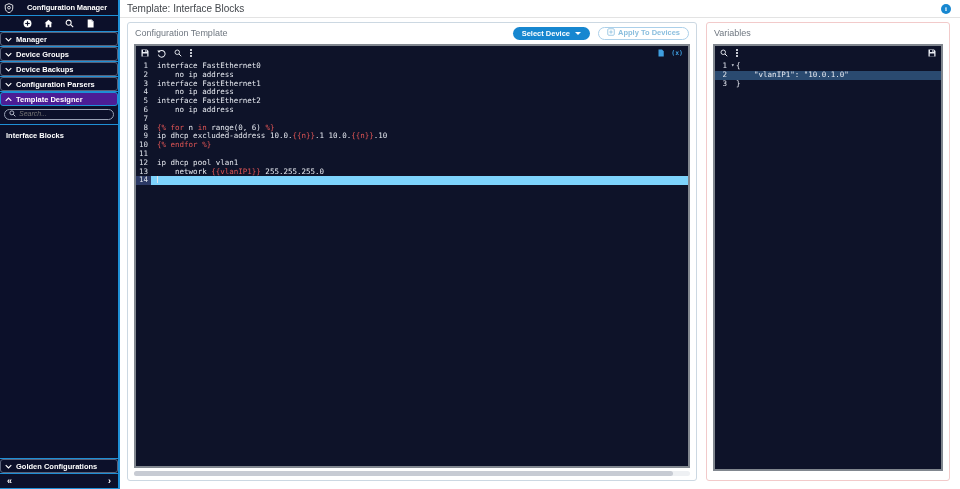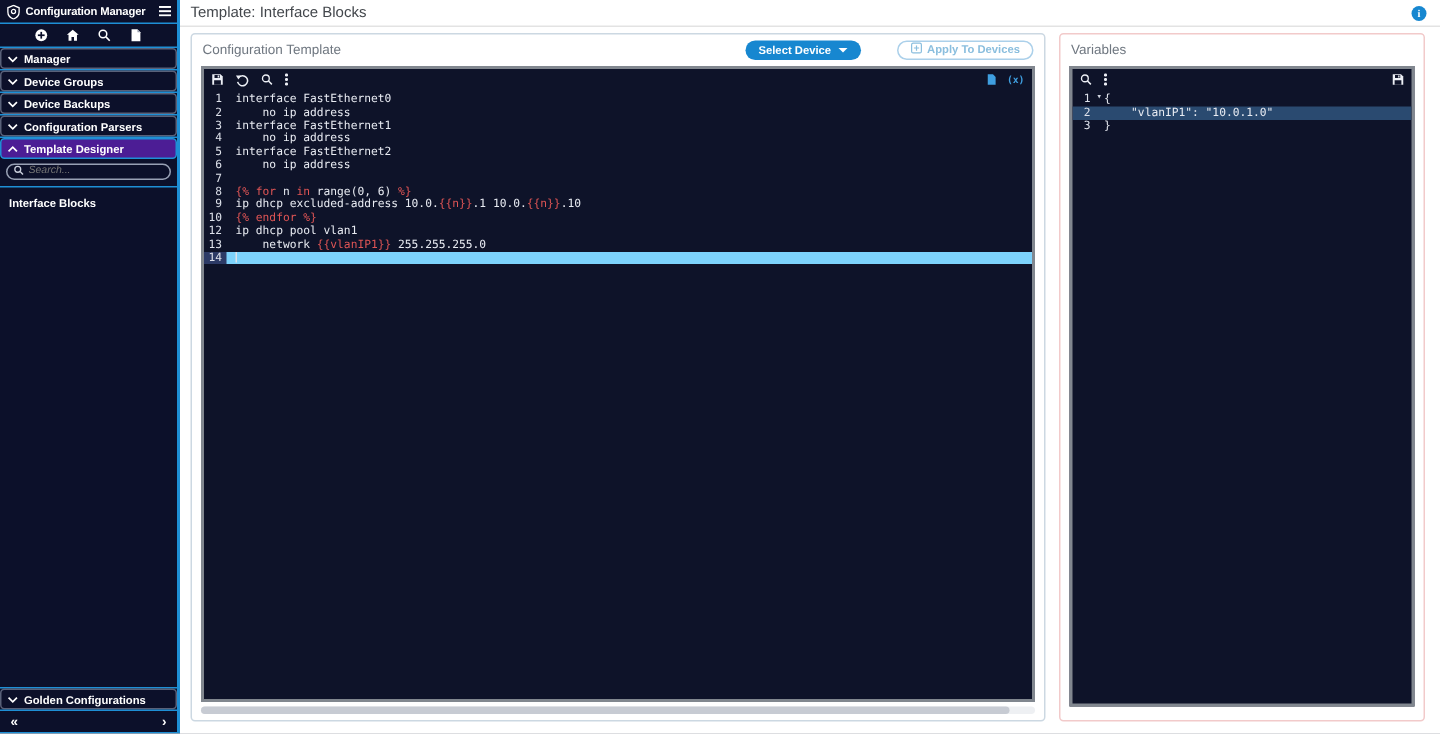--- a/index.html
+++ b/index.html
@@ -3,21 +3,21 @@
 <meta charset="utf-8">
 <style>
   *{margin:0;padding:0;box-sizing:border-box}
   html,body{width:960px;height:489px;overflow:hidden;background:#fff;
     font-family:"Liberation Sans",sans-serif;-webkit-font-smoothing:antialiased}
   #app{position:relative;width:960px;height:489px;background:#fff}
 
   
   .sidebar{position:absolute;left:0;top:0;bottom:0;width:120px;background:#0c102a;
     border-right:2px solid #1e8fd5;display:flex;flex-direction:column;color:#fff}
-  .sb-header{height:16px;display:flex;align-items:center;gap:3px;padding:0 4px;
+  .sb-header{height:16px;display:flex;align-items:center;gap:13px;padding:0 4px;
     border-bottom:1px solid #1e8fd5;flex:none}
   .sb-title{font-size:7.5px;font-weight:bold;white-space:nowrap;flex:1;letter-spacing:-.1px}
   .sb-iconbar{height:16px;display:flex;align-items:center;justify-content:center;gap:12px;
     border-bottom:1px solid #1e8fd5;flex:none}
   .sb-item{height:14px;display:flex;align-items:center;gap:4px;padding:0 4px;
     font-size:7.5px;font-weight:bold;border:1px solid #596179;border-radius:3px;
     background:#0c102a;flex:none;cursor:pointer;white-space:nowrap}
   .sb-item.active{background:#4c1d95;border-color:#1e8fd5}
   .sb-sep{height:1px;background:#1e8fd5;flex:none}
   .sb-search-row{padding:3px 4px 4px;border-bottom:1px solid #1e8fd5;flex:none}
@@ -38,21 +38,21 @@
   .main{position:absolute;left:120px;top:0;right:0;bottom:0;background:#fff}
   .page-header{height:18px;border-bottom:1px solid #e3e3e3;display:flex;align-items:center;padding:0 7px}
   .page-title{font-size:10px;color:#43474c}
   .info-btn{position:absolute;right:9px;top:4px;width:10px;height:10px;border-radius:50%;
     background:#1787d0;color:#fff;display:flex;align-items:center;justify-content:center;
     font-size:7px;font-weight:bold;cursor:pointer;font-family:"Liberation Serif",serif}
 
   .card{position:absolute;border-radius:3px;background:#fff}
   .card-template{left:7px;top:22px;width:570px;bottom:8px;border:1px solid #ccd8e2}
   .card-vars{left:586px;top:22px;right:10px;bottom:8px;border:1px solid #f2caca}
-  .card-head{height:20px;display:flex;align-items:center;padding:0 7px;gap:24px}
+  .card-head{height:20px;display:flex;align-items:center;padding:0 7px;gap:8px}
   .card-title{font-size:9px;color:#6f7780;flex:1}
   .btn-primary{height:13px;background:#1787d0;color:#fff;border:none;border-radius:8px;
     font-size:7.5px;font-weight:bold;display:flex;align-items:center;gap:5px;padding:0 9px;
     font-family:inherit;cursor:pointer}
   .caret-down{width:0;height:0;border-left:3px solid transparent;border-right:3px solid transparent;
     border-top:3.5px solid #fff}
   .btn-outline{height:13px;background:#fff;border:1px solid #abd0ea;color:#8abede;border-radius:8px;
     font-size:7.5px;font-weight:bold;display:flex;align-items:flex-start;gap:3px;padding:0 8px;
     font-family:inherit;cursor:pointer}
 
@@ -271,20 +271,21 @@
             <div class="cl"><span class="gut">1</span><span class="ct"><span>interface FastEthernet0</span></span></div>
             <div class="cl"><span class="gut">2</span><span class="ct"><span>    no ip address</span></span></div>
             <div class="cl"><span class="gut">3</span><span class="ct"><span>interface FastEthernet1</span></span></div>
             <div class="cl"><span class="gut">4</span><span class="ct"><span>    no ip address</span></span></div>
             <div class="cl"><span class="gut">5</span><span class="ct"><span>interface FastEthernet2</span></span></div>
             <div class="cl"><span class="gut">6</span><span class="ct"><span>    no ip address</span></span></div>
             <div class="cl"><span class="gut">7</span><span class="ct"></span></div>
             <div class="cl"><span class="gut">8</span><span class="ct"><span class="red">{% </span><span class="red">for</span><span> n </span><span class="red">in</span><span> range(0, 6) </span><span class="red">%}</span></span></div>
             <div class="cl"><span class="gut">9</span><span class="ct"><span>ip dhcp excluded-address 10.0.</span><span class="red">{{n}}</span><span>.1 10.0.</span><span class="red">{{n}}</span><span>.10</span></span></div>
             <div class="cl"><span class="gut">10</span><span class="ct"><span class="red">{% endfor %}</span></span></div>
+            <div class="cl"><span class="gut">11</span><span class="ct"></span></div>
             <div class="cl"><span class="gut">12</span><span class="ct"><span>ip dhcp pool vlan1</span></span></div>
             <div class="cl"><span class="gut">13</span><span class="ct"><span>    network </span><span class="red">{{vlanIP1}}</span><span> 255.255.255.0</span></span></div>
             <div class="cl hl-line"><span class="gut">14</span><span class="ct"><span class="cursor"></span></span></div>
           </div>
       </div>
       <div class="hscroll">
           <div class="thumb"></div>
         </div>
     </div>
 

